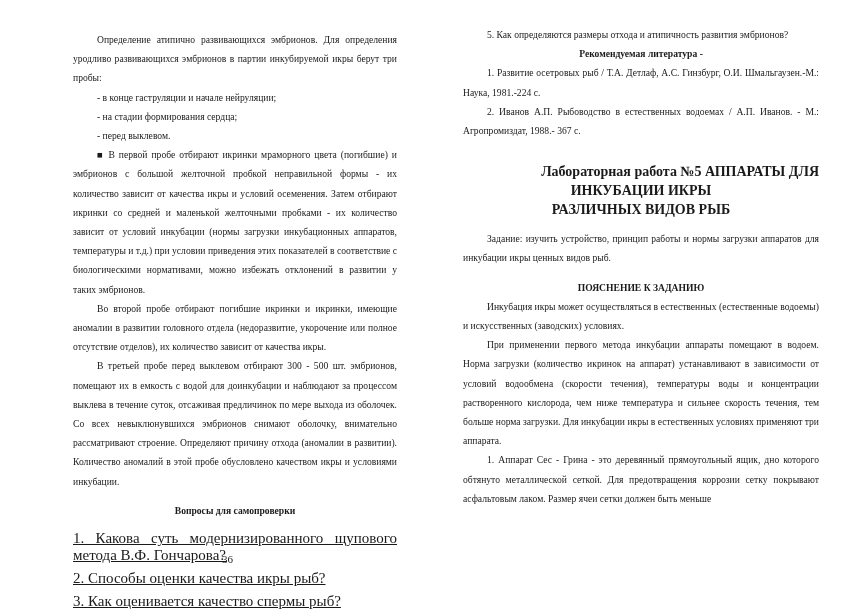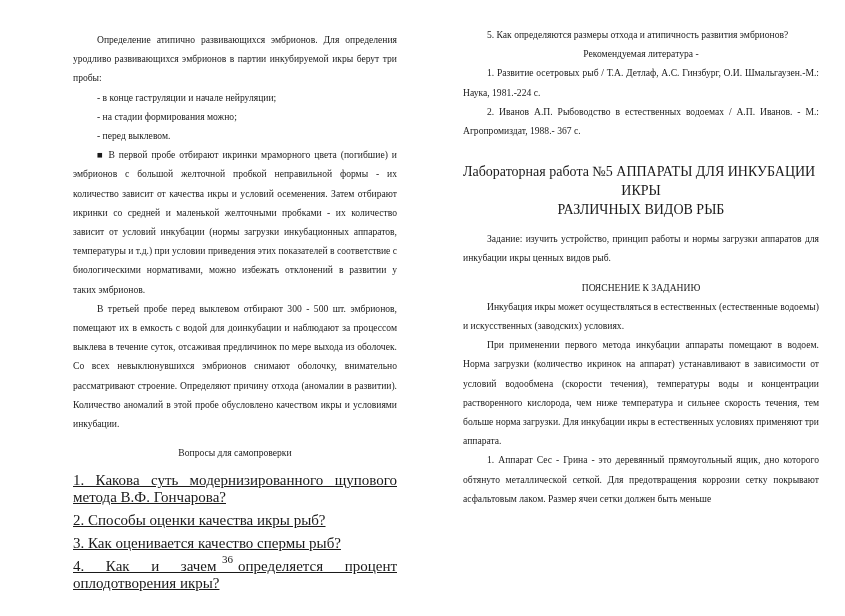--- a/index.html
+++ b/index.html
@@ -6,38 +6,39 @@
   body { width:845px; height:616px; position:relative; overflow:hidden;
          font-family: "Liberation Serif", "DejaVu Serif", serif; color:#1a1a1a; }
   .page { position:absolute; top:0; height:460px; }
   #left-page { left:0; width:422px; }
   #right-page { left:422px; width:423px; }
   .col { position:absolute; font-size:9.6px; line-height:19.2px; }
   #left-page .col { left:73px; width:324px; top:30px; }
   #right-page .col { left:41px; width:356px; top:25px; }
   p { margin:0; text-align:justify; text-align-last:left; }
   .ind { text-indent:24px; }
-  .center { text-align:left; text-align-last:center; }
+  .center { text-align:right; text-align-last:center;font-weight:bold; }
   .q { margin:0 0 6px 0; font-size:15px; line-height:17px;text-decoration:underline; }
   .gap { height:10px; }
   .gap-lg { height:22px; }
   .title { font-size:14px; line-height:19px; }
   .pnum { position:absolute; font-size:11px; }
   #page-number-left { left:222px; top:553px; }
 </style>
 </head>
 <body>
 
 <div class="page" id="left-page">
   <div class="col">
     <p class="ind">Определение атипично развивающихся эмбрионов. Для определения уродливо развивающихся эмбрионов в партии инкубируемой икры берут три пробы:</p>
     <p class="ind">- в конце гаструляции и начале нейруляции;</p>
-    <p class="ind">- на стадии формирования можно;</p>
+    <p class="ind">- на стадии формирования сердца;</p>
     <p class="ind">- перед выклевом.</p>
     <p class="ind">■ В первой пробе отбирают икринки мраморного цвета (погибшие) и эмбрионов с большой желточной пробкой неправильной формы - их количество зависит от качества икры и условий осеменения. Затем отбирают икринки со средней и маленькой желточными пробками - их количество зависит от условий инкубации (нормы загрузки инкубационных аппаратов, температуры и т.д.) при условии приведения этих показателей в соответствие с биологическими нормативами, можно избежать отклонений в развитии у таких эмбрионов.</p>
+    <p class="ind">Во второй пробе отбирают погибшие икринки и икринки, имеющие аномалии в развитии головного отдела (недоразвитие, укорочение или полное отсутствие отделов), их количество зависит от качества икры.</p>
     <p class="ind">В третьей пробе перед выклевом отбирают 300 - 500 шт. эмбрионов, помещают их в емкость с водой для доинкубации и наблюдают за процессом выклева в течение суток, отсаживая предличинок по мере выхода из оболочек. Со всех невыклюнувшихся эмбрионов снимают оболочку, внимательно рассматривают строение. Определяют причину отхода (аномалии в развитии). Количество аномалий в этой пробе обусловлено качеством икры и условиями инкубации.</p>
     <div class="gap"></div>
     <p class="center">Вопросы для самопроверки</p>
     <div class="gap"></div>
     <p class="q">1. Какова суть модернизированного щупового метода В.Ф. Гончарова?</p>
     <p class="q">2. Способы оценки качества икры рыб?</p>
     <p class="q">3. Как оценивается качество спермы рыб?</p>
     <p class="q">4. Как и зачем определяется процент оплодотворения икры?</p>
   </div>
   <div class="pnum" id="page-number-left">36</div>

